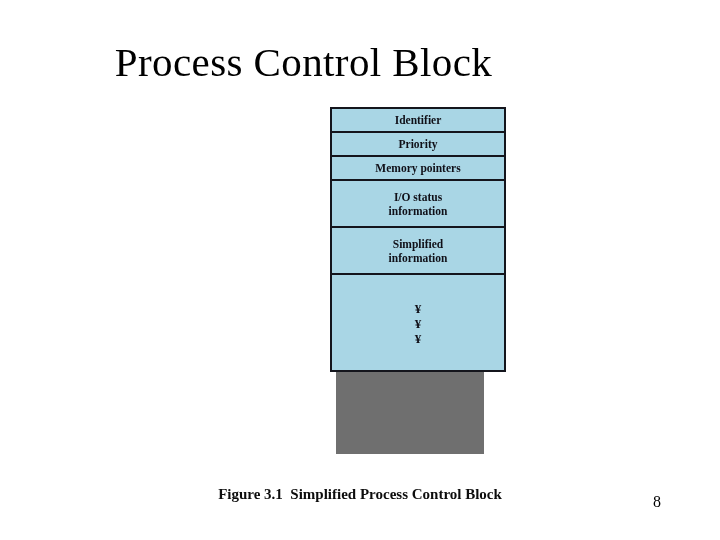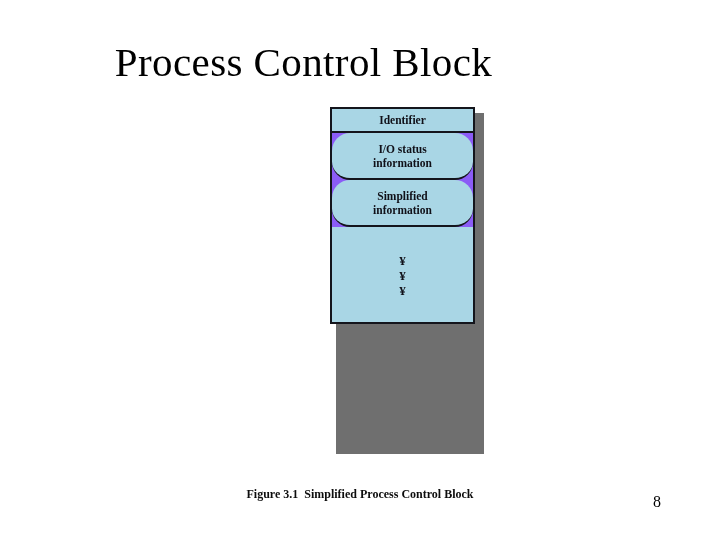--- a/index.html
+++ b/index.html
@@ -59,22 +59,22 @@
     width: 148px;
     height: 341px;
     background: #6f6f6f;
     z-index: 1;
   }
 
   .pcb-table {
     position: absolute;
     left: 0;
     top: 0;
-    width: 145px;
-    background: #8b5cf6;
+    width: 176px;
+    background: #a3a3a3;
     border: 2px solid #14151c;
     box-sizing: border-box;
     z-index: 2;
   }
 
   .pcb-row {
     width: 100%;
     box-sizing: border-box;
     background: #a9d6e5;
     border-bottom: 2px solid #14151c;
@@ -86,21 +86,21 @@
     font-weight: 700;
     font-size: 11.5px;
     line-height: 14px;
     color: #101018;
   }
   .pcb-row:last-child {
     border-bottom: none;
   }
 
   .pcb-row.single { height: 24px; }
-  .pcb-row.double { height: 47px; border-radius: 18px; }
+  .pcb-row.double { height: 47px; }
   .pcb-row.block  { height: 95px; }
 
   .row-text {
     display: block;
     white-space: pre-line;
   }
 
   
   .ellipsis-stack {
     display: flex;
@@ -120,21 +120,21 @@
 
   
   .figure-caption {
     position: absolute;
     left: 0;
     top: 485px;
     width: 720px;
     text-align: center;
     font-family: "Liberation Serif", "DejaVu Serif", serif;
     font-weight: 700;
-    font-size: 12px;
+    font-size: 15px;
     line-height: 18px;
     color: #0d0d0d;
     white-space: pre;
   }
 
   
   .page-number {
     position: absolute;
     left: 640px;
     top: 492px;
@@ -157,22 +157,28 @@
 
     <div class="pcb-shadow"></div>
 
     <div class="pcb-table">
 
       <div class="pcb-row single">
         <span class="row-text">Identifier</span>
       </div>
 
 
-
-
+      <div class="pcb-row single">
+        <span class="row-text">Priority</span>
+      </div>
+
+
+      <div class="pcb-row single">
+        <span class="row-text">Memory pointers</span>
+      </div>
 
 
       <div class="pcb-row double">
         <span class="row-text">I/O status
 information</span>
       </div>
 
       <div class="pcb-row double">
         <span class="row-text">Simplified
 information</span>

